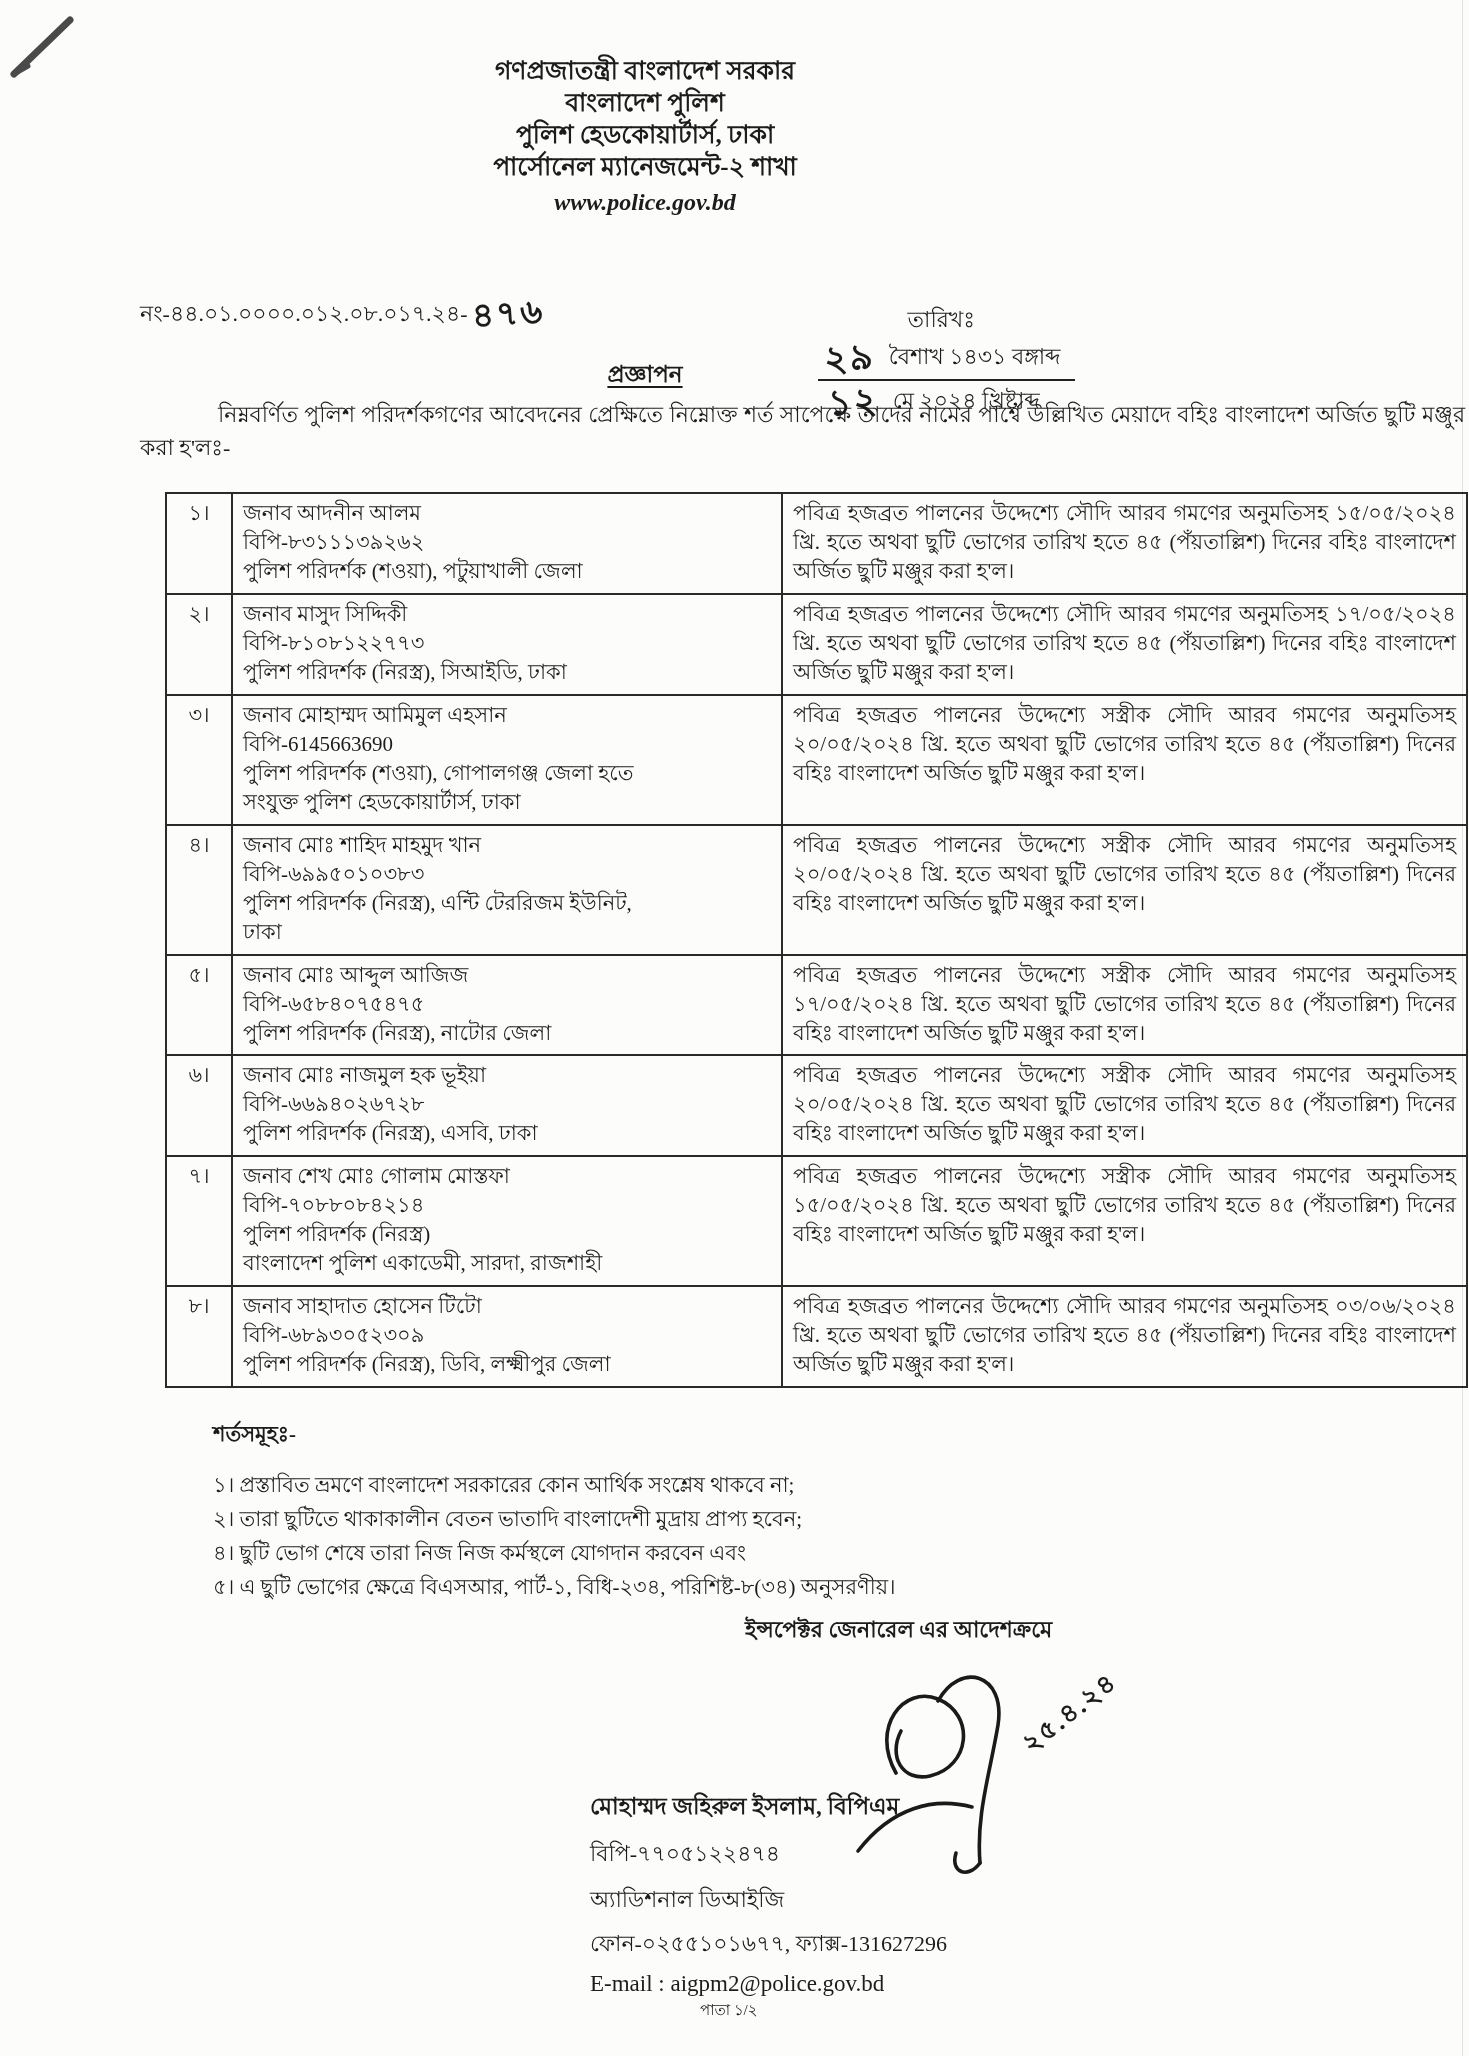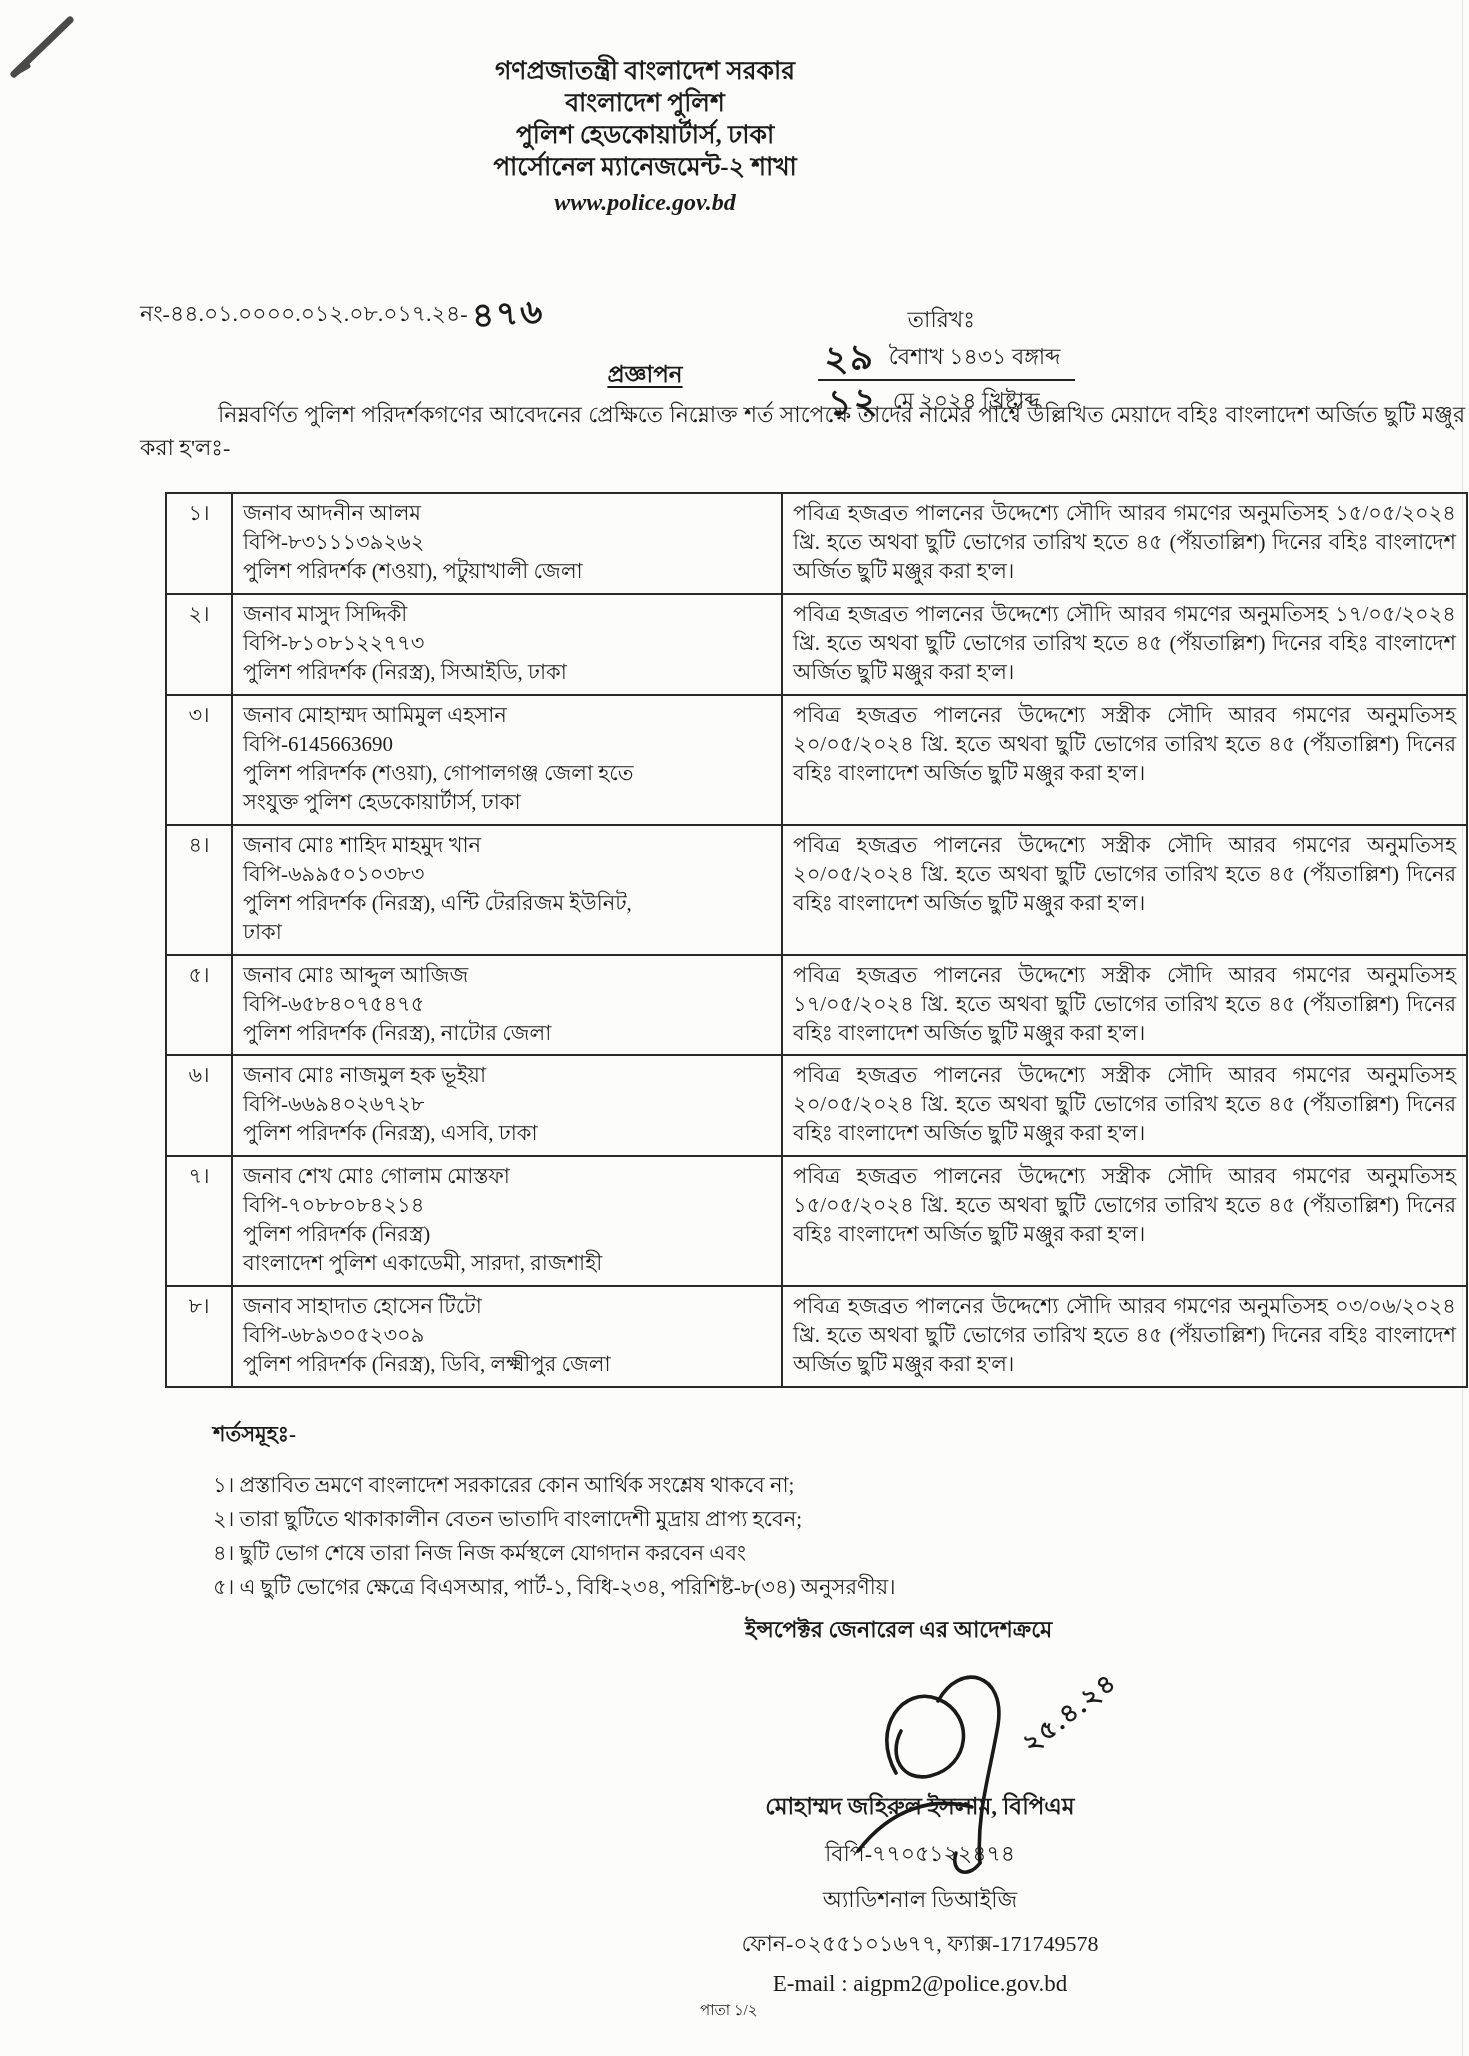--- a/index.html
+++ b/index.html
@@ -36,21 +36,21 @@
   td.officer{width:528px;}
   td.details{width:663px;text-align:justify;}
   
   .conditions{position:absolute;top:1424px;left:213px;font-size:21px;line-height:1.0;}
   .cond-heading{font-weight:bold;margin-bottom:30px;}
   .cond-item{margin-bottom:13px;}
   
   .order-by{position:absolute;top:1612px;left:745px;font-size:22px;font-weight:bold;}
   .sig-svg{position:absolute;top:1655px;left:800px;}
   .sig-scribble-date{position:absolute;top:1692px;left:1015px;font-size:26px;font-weight:bold;transform:rotate(-38deg);letter-spacing:2px;}
-  .sig-block{position:absolute;top:1788px;left:590px;width:660px;text-align:center;font-size:22px;}
+  .sig-block{position:absolute;top:1788px;left:590px;width:660px;text-align:left;font-size:22px;}
   .sig-name{font-weight:bold;font-size:23px;margin-bottom:9px;}
   .sig-bp{margin-bottom:9px;}
   .sig-desig{margin-bottom:7px;}
   .sig-phone{margin-bottom:8px;}
   .sig-email{font-size:23px;}
   .footer-page{position:absolute;top:1998px;left:700px;font-size:15px;}
   
   .corner-mark{position:absolute;top:8px;left:6px;}
 </style>
 </head>
@@ -205,19 +205,19 @@
       <path d="M180 208 C168 224 150 218 156 198"></path>
       <path d="M58 196 C92 152 134 142 172 152"></path>
     </g>
   </svg>
   <div class="sig-scribble-date">২৫.৪.২৪</div>
 
   <div class="sig-block">
     <div class="sig-name">মোহাম্মদ জহিরুল ইসলাম, বিপিএম</div>
     <div class="sig-bp">বিপি-৭৭০৫১২২৪৭৪</div>
     <div class="sig-desig">অ্যাডিশনাল ডিআইজি</div>
-    <div class="sig-phone">ফোন-০২৫৫১০১৬৭৭, ফ্যাক্স-171749578</div>
+    <div class="sig-phone">ফোন-০২৫৫১০১৬৭৭, ফ্যাক্স-131627296</div>
     <div class="sig-email">E-mail : aigpm2@police.gov.bd</div>
   </div>
 
   <div class="footer-page">পাতা ১/২</div>
 
 </div>
 
 </body></html>

